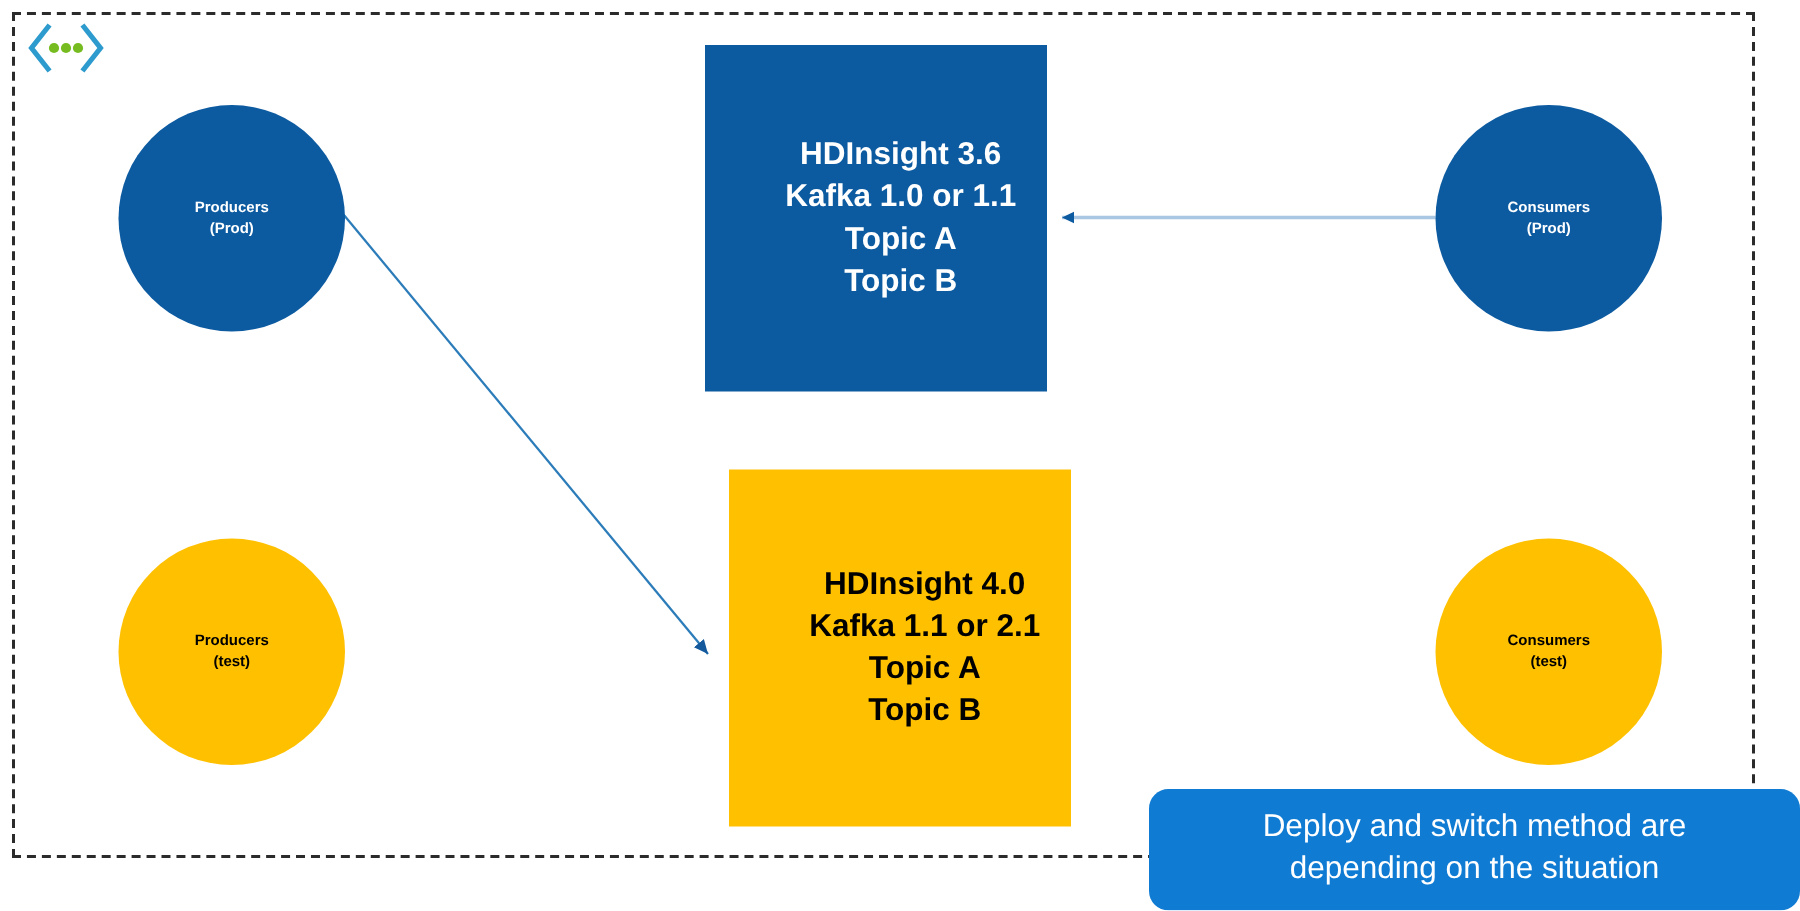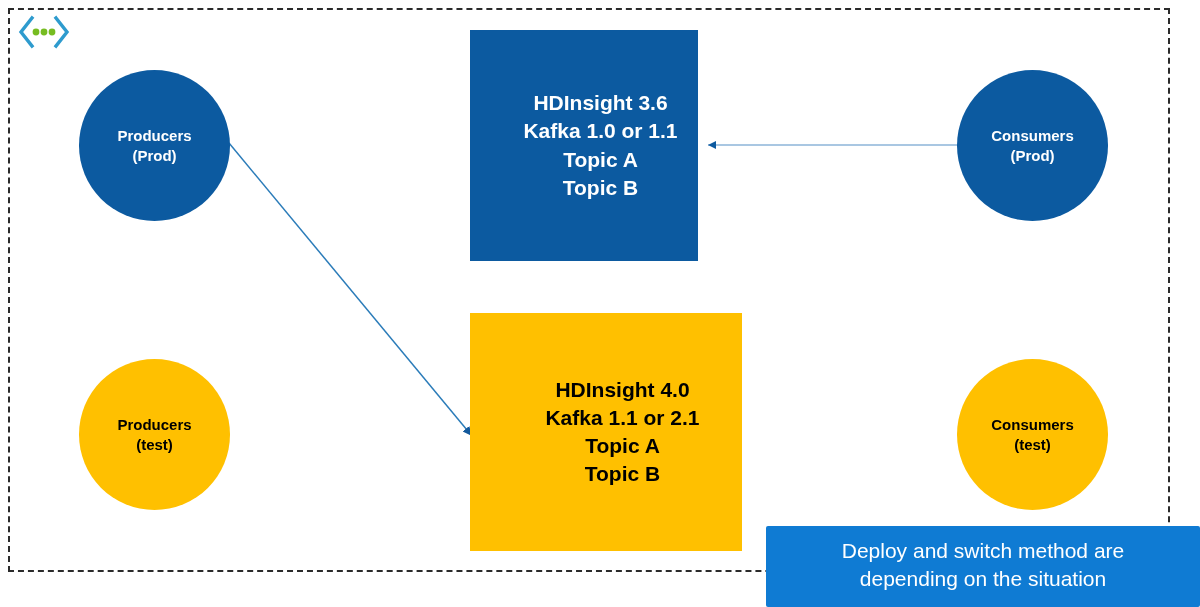--- a/index.html
+++ b/index.html
@@ -38,21 +38,21 @@
   }
   
   .circle {
     position: absolute;
     border-radius: 50%;
     display: flex;
     align-items: center;
     justify-content: center;
     text-align: center;
     font-weight: bold;
-    font-size: 15px;
+    font-size: 10px;
     line-height: 1.32;
     box-sizing: border-box;
   }
   .circle.blue {
     background: #0C5AA0;
     color: #ffffff;
   }
   .circle.amber {
     background: #FFC000;
     color: #000000;
@@ -86,21 +86,21 @@
     margin-left: 33px;
   }
   
   .callout {
     position: absolute;
     left: 766px;
     top: 526px;
     width: 434px;
     height: 81px;
     background: #0F7BD3;
-    border-radius: 2px;
+    border-radius: 13px;
     color: #ffffff;
     display: flex;
     align-items: center;
     justify-content: center;
     text-align: center;
     font-size: 21px;
     line-height: 1.3;
     box-sizing: border-box;
     padding: 4px 14px 8px 14px;
   }
@@ -169,21 +169,21 @@
 (test)</span>
   </div>
 
   <div class="node-box blue" style="left:470px; top:30px; width:228px; height:231px;">
     <span class="node-label">HDInsight 3.6
 Kafka 1.0 or 1.1
 Topic A
 Topic B</span>
   </div>
 
-  <div class="node-box amber" style="left:470px; top:313px; width:272px; height:238px;">
+  <div class="node-box amber" style="left:486px; top:313px; width:228px; height:238px;">
     <span class="node-label">HDInsight 4.0
 Kafka 1.1 or 2.1
 Topic A
 Topic B</span>
   </div>
 
   <div class="callout">
     <span class="callout-text">Deploy and switch method are
 depending on the situation</span>
   </div>

